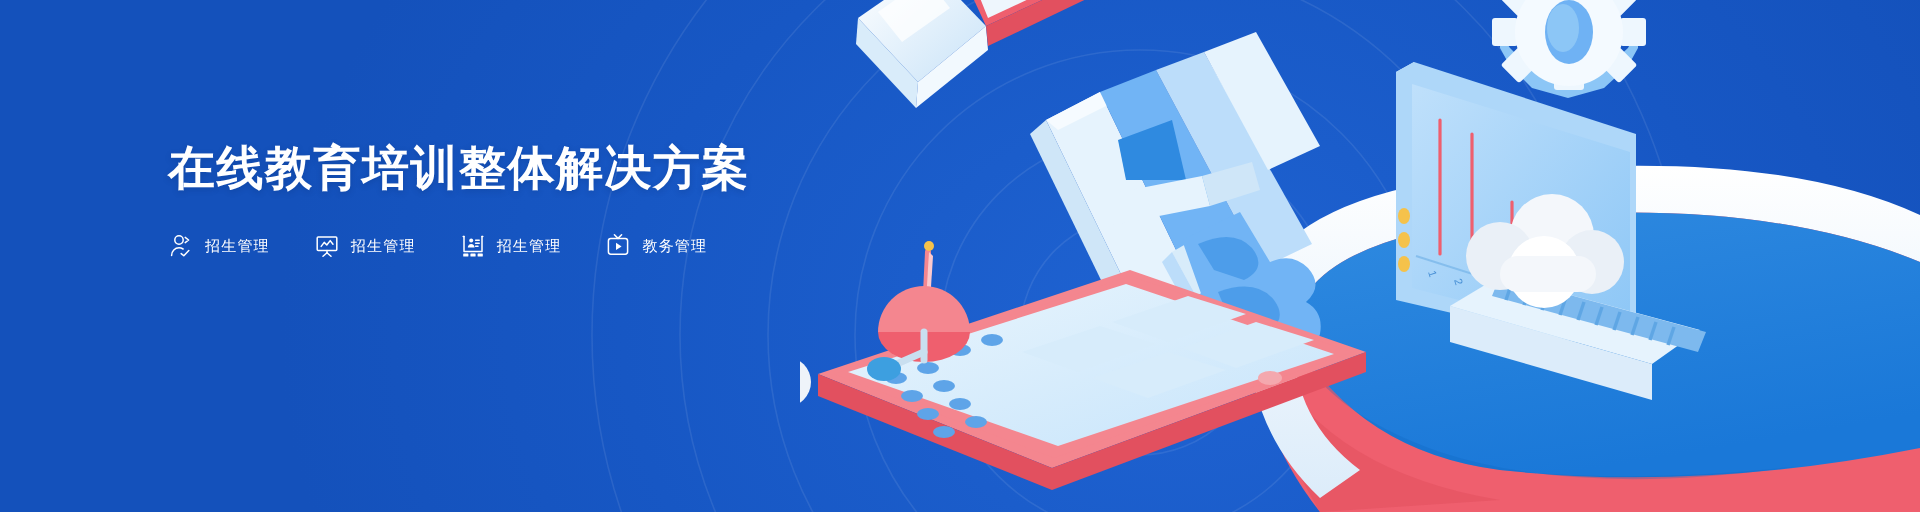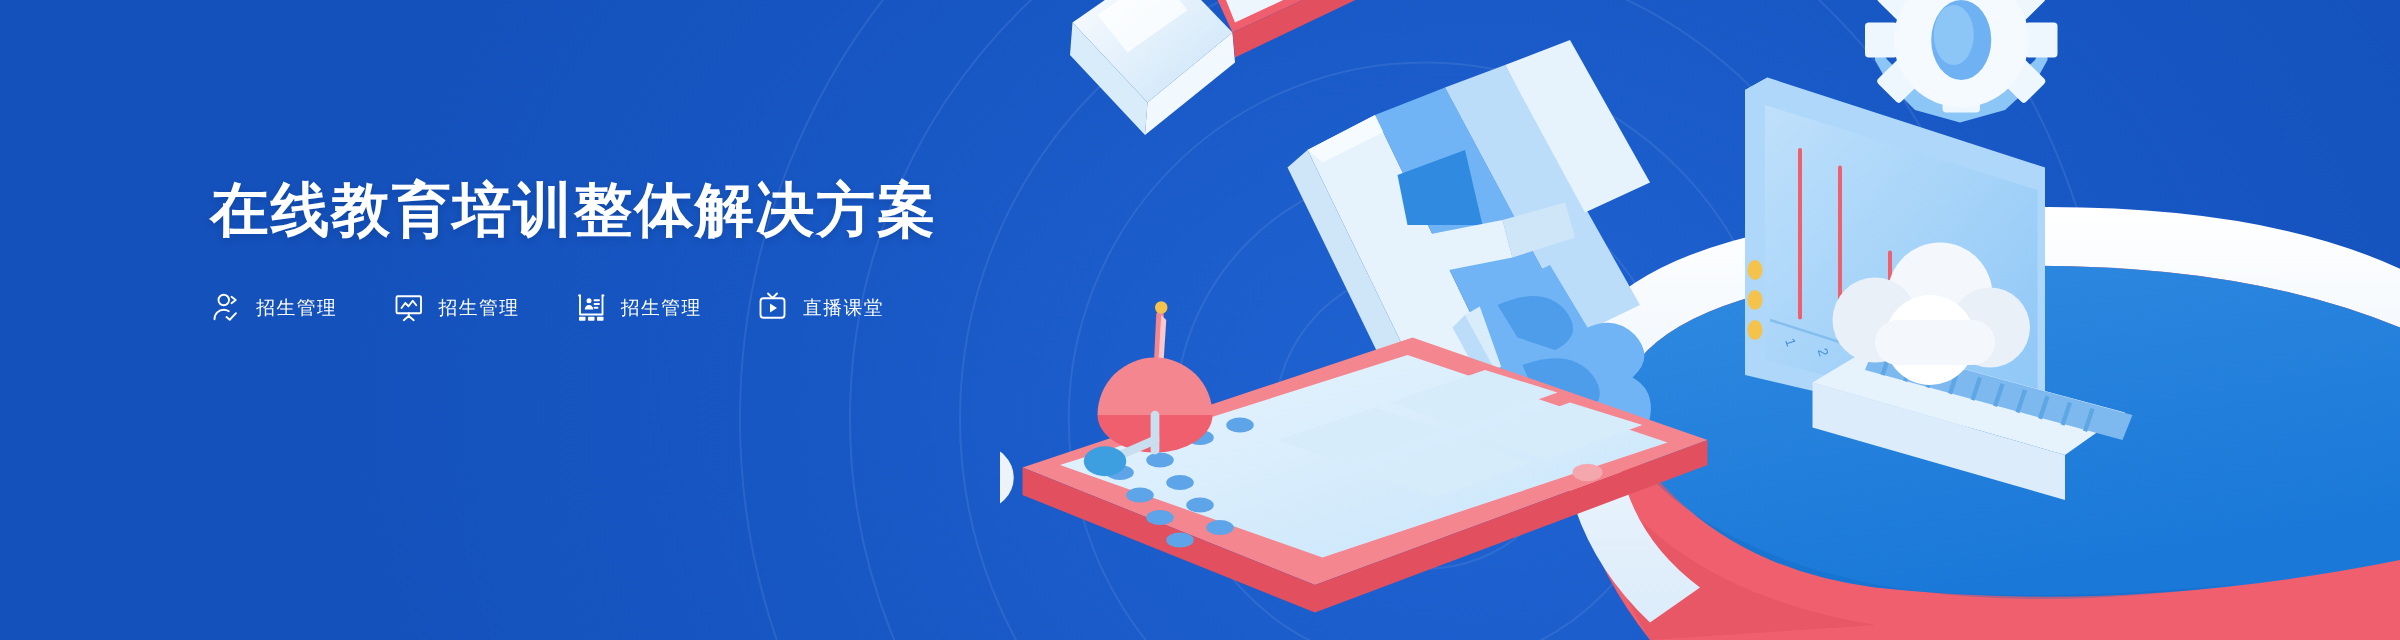--- a/index.html
+++ b/index.html
@@ -373,18 +373,18 @@
       </div>
 
       <div class="feature-item">
         <span class="feature-icon">
           <svg viewBox="0 0 26 26" fill="none" stroke="#ffffff" stroke-width="1.5" stroke-linecap="round" stroke-linejoin="round">
             <rect x="3.4" y="5.6" width="19.2" height="15.6" rx="2.4"></rect>
             <path d="M9.4 1.8l3.6 3.6M16.6 1.8l-3.6 3.6"></path>
             <path d="M11 9.8l5.6 3.6-5.6 3.6z" fill="#ffffff" stroke="none"></path>
           </svg>
         </span>
-        <span class="feature-label">直播课堂</span>
+        <span class="feature-label">教务管理</span>
       </div>
 
     </div>
   </div>
 </div>
 
 </body></html>

